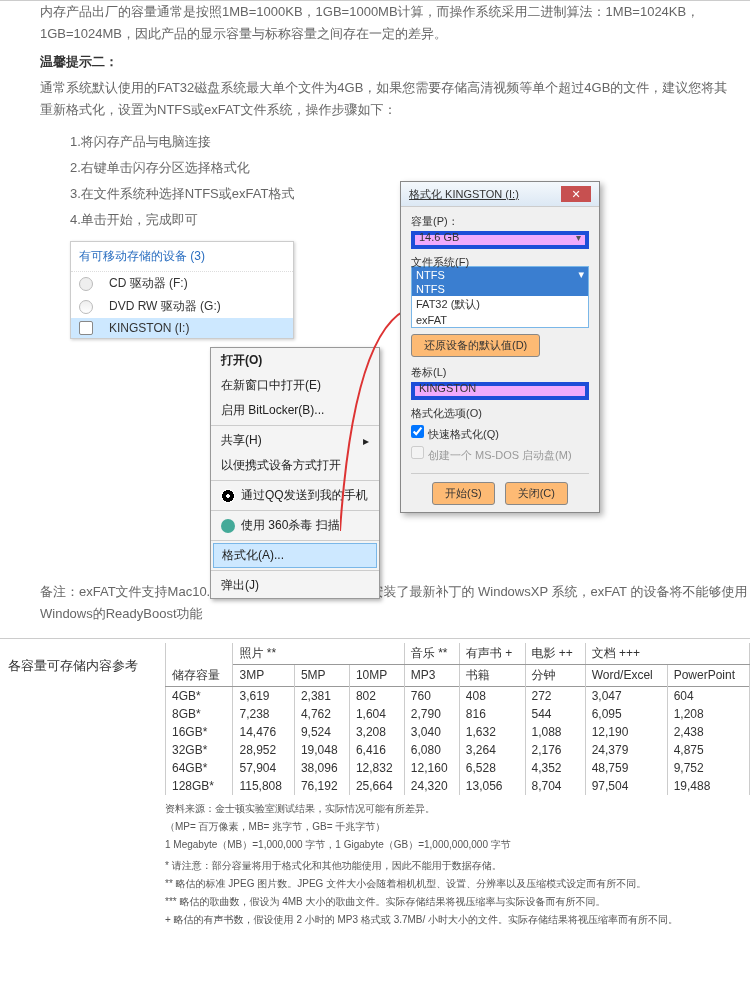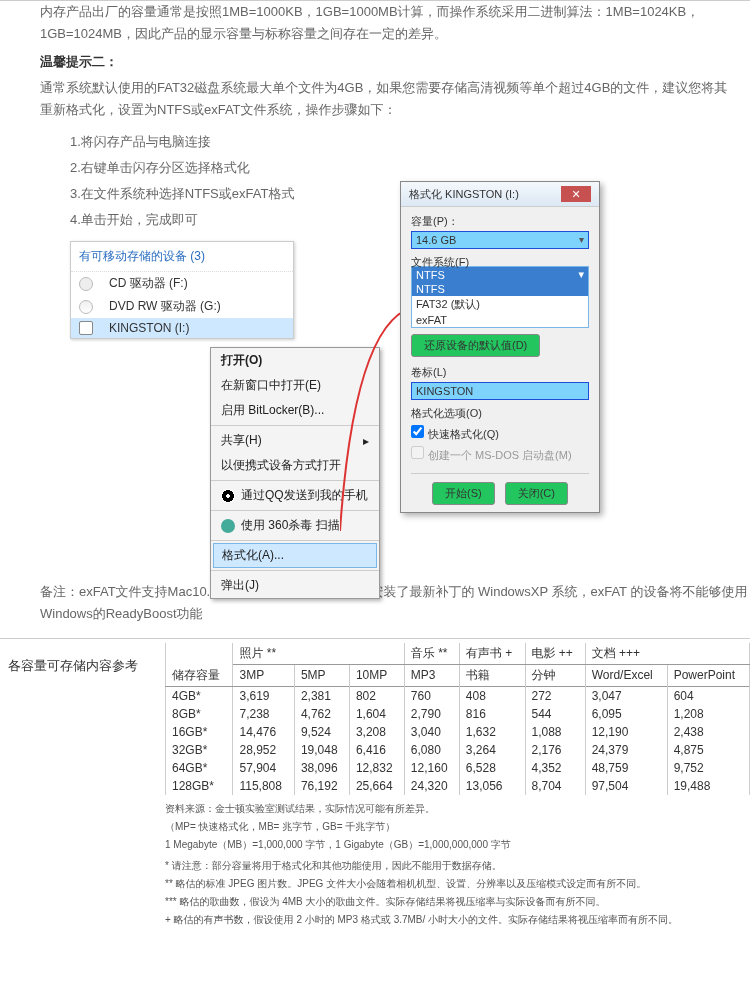--- a/index.html
+++ b/index.html
@@ -25,30 +25,30 @@
   .menu { position: absolute; left: 170px; top: 106px; width: 170px; background: #f4f4f4; border: 1px solid #999; box-shadow: 2px 2px 4px rgba(0,0,0,0.3); font-size: 12px; }
   .menu-item { padding: 4px 10px; color: #222; display: flex; align-items: center; gap: 6px; }
   .menu-item.b { font-weight: bold; }
   .menu-sep { border-top: 1px solid #ccc; margin: 2px 0; }
   .menu-item.sel { background: #cde8ff; border: 1px solid #7ab7e8; margin: 0 2px; padding: 3px 8px; }
   .qq-ico { width: 14px; height: 14px; background: radial-gradient(circle,#fff 20%,#000 21% 60%,#fff 61%); border-radius: 50%; }
   .sec-ico { width: 14px; height: 14px; border-radius: 50%; background: #4a9; }
   .red-arrow { position: absolute; left: 300px; top: 50px; width: 90px; height: 280px; pointer-events: none; }
   .dialog { position: absolute; left: 360px; top: -60px; width: 200px; background: #f0f0f0; border: 1px solid #888; box-shadow: 3px 3px 6px rgba(0,0,0,0.3); font-size: 11px; }
   .dlg-title { background: linear-gradient(#f4f8fc,#dce8f4); padding: 4px 8px; border-bottom: 1px solid #ccc; display: flex; align-items: center; }
-  .dlg-title-text { flex: 1; color: #333; }
+  .dlg-title-text { flex: 1; color: #333; text-decoration: underline; }
   .dlg-close { background: #c75050; color: #fff; width: 30px; height: 16px; display: flex; align-items: center; justify-content: center; font-family: sans-serif; }
   .dlg-body { padding: 7px 10px; }
   .dlg-label { color: #333; margin-bottom: 2px; }
-  .dlg-select, .dlg-input { width: 100%; border: 1px solid #1d4ed8; background: #7dd3fc; font-size: 11px; padding: 2px 4px; margin-bottom: 6px; height: 18px; display: flex; align-items: flex-start; justify-content: space-between; }
+  .dlg-select, .dlg-input { width: 100%; border: 4px solid #1d4ed8; background: #f0abfc; font-size: 11px; padding: 2px 4px; margin-bottom: 6px; height: 18px; display: flex; align-items: flex-end; justify-content: space-between; }
   .dlg-select .chev { color: #555; font-size: 10px; }
   .dlg-dropdown { border: 1px solid #7ab7e8; margin-top: -6px; margin-bottom: 6px; background: #fff; }
   .dlg-dd-sel { background: #3a7ed0; color: #fff; padding: 1px 4px; display: flex; justify-content: space-between; align-items: center; }
   .dlg-dd-item { padding: 1px 4px; }
-  .dlg-btn { display: inline-block; border: 1px solid #888; background: #22c55e; padding: 3px 12px; font-size: 11px; border-radius: 3px; }
+  .dlg-btn { display: inline-block; border: 1px solid #888; background: #fdba74; padding: 3px 12px; font-size: 11px; border-radius: 3px; }
   .dlg-btn-row { display: flex; gap: 10px; justify-content: center; margin-top: 8px; padding-top: 8px; border-top: 1px solid #ccc; }
   .dlg-btn-restore { margin-bottom: 8px; }
   .dlg-check { margin-right: 4px; }
   .footer-note { color: #666; line-height: 1.7; margin-top: 10px; padding-left: 40px; }
   .table-section { display: flex; margin-top: 12px; border-top: 1px solid #ccc; padding-top: 4px; }
   .table-label { width: 165px; font-size: 13px; padding: 14px 0 0 8px; }
   .table-wrap { flex: 1; }
   table { border-collapse: collapse; width: 100%; font-size: 12px; }
   th, td { text-align: left; padding: 2px 6px; }
   thead tr:first-child th { border-bottom: 1px solid #999; }
@@ -255,21 +255,21 @@
               <td class="group-head">24,320</td>
               <td class="group-head">13,056</td>
               <td class="group-head">8,704</td>
               <td class="group-head">97,504</td>
               <td>19,488</td>
             </tr>
           </tbody>
       </table>
       <div class="notes" id="notes">
           <p>资料来源：金士顿实验室测试结果，实际情况可能有所差异。</p>
-          <p>（MP= 快速格式化，MB= 兆字节，GB= 千兆字节）</p>
+          <p>（MP= 百万像素，MB= 兆字节，GB= 千兆字节）</p>
           <p>1 Megabyte（MB）=1,000,000 字节，1 Gigabyte（GB）=1,000,000,000 字节</p>
           <p class="note-gap">* 请注意：部分容量将用于格式化和其他功能使用，因此不能用于数据存储。</p>
           <p>** 略估的标准 JPEG 图片数。JPEG 文件大小会随着相机机型、设置、分辨率以及压缩模式设定而有所不同。</p>
           <p>*** 略估的歌曲数，假设为 4MB 大小的歌曲文件。实际存储结果将视压缩率与实际设备而有所不同。</p>
           <p>+ 略估的有声书数，假设使用 2 小时的 MP3 格式或 3.7MB/ 小时大小的文件。实际存储结果将视压缩率而有所不同。</p>
         </div>
     </div>
   </div>
 </div>
 

